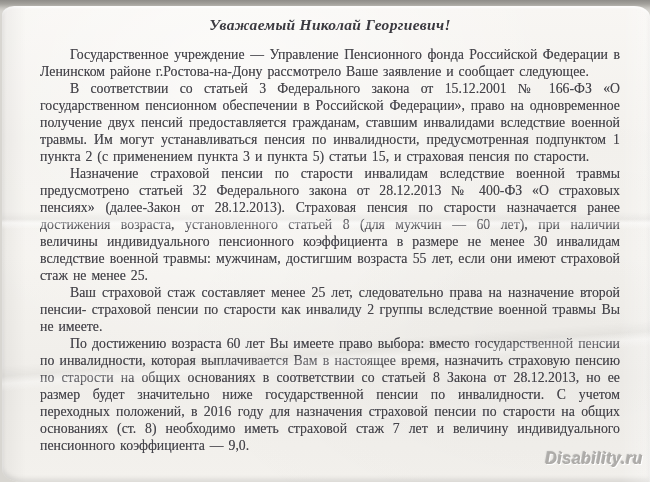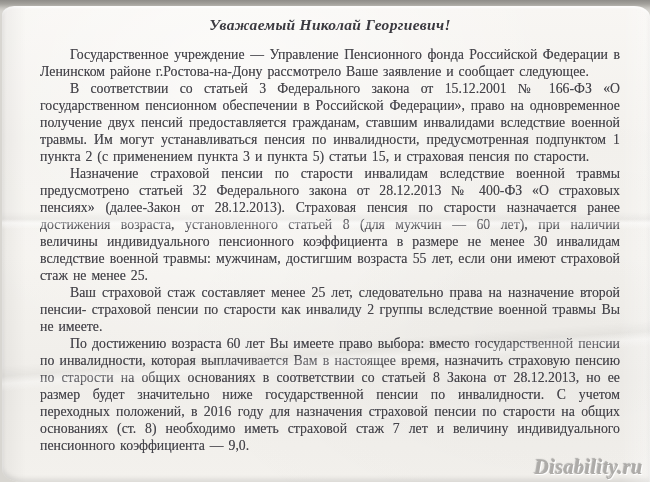--- a/index.html
+++ b/index.html
@@ -49,25 +49,25 @@
     font-size: 13.8px;
     line-height: 17px;
     color: #45444a;
     text-align: justify;
     text-indent: 30px;
     word-spacing: 1.5px;
     text-shadow: 0 0 0.4px rgba(70,70,78,0.55);
   }
   .watermark {
     position: absolute;
-    right: 7px; bottom: 3px;
-    font-family: Liberation Serif, serif;
+    right: 7px; bottom: 14px;
+    font-family: Liberation Sans, sans-serif;
     font-weight: bold;
     font-style: italic;
-    font-size: 20px;
+    font-size: 16px;
     letter-spacing: 0.5px;
     color: #adaba8;
     text-shadow: 1px 1px 0 rgba(255,255,255,0.95), -1px -1px 1px rgba(95,95,95,0.45);
   }
 </style>
 </head>
 <body>
 
 <div class="scan">
   <div class="paper">

